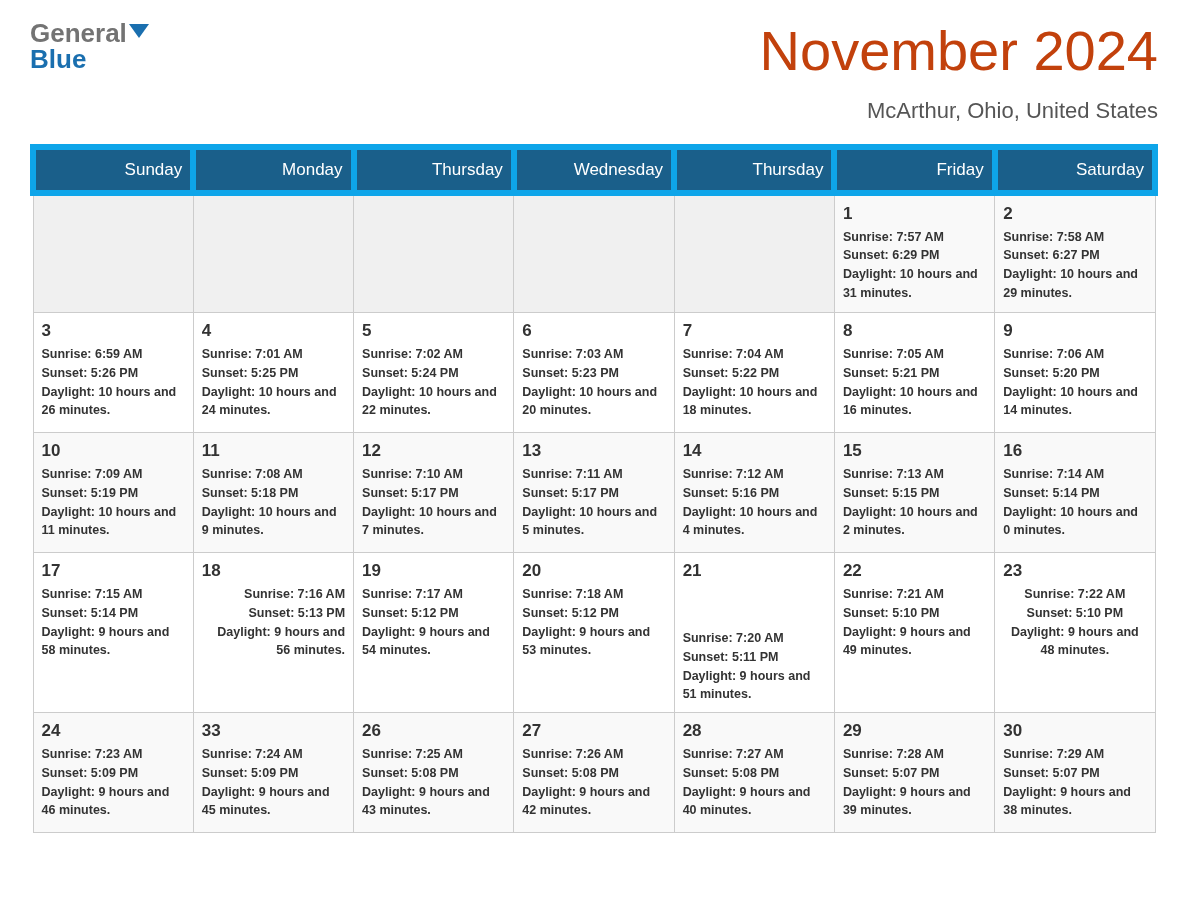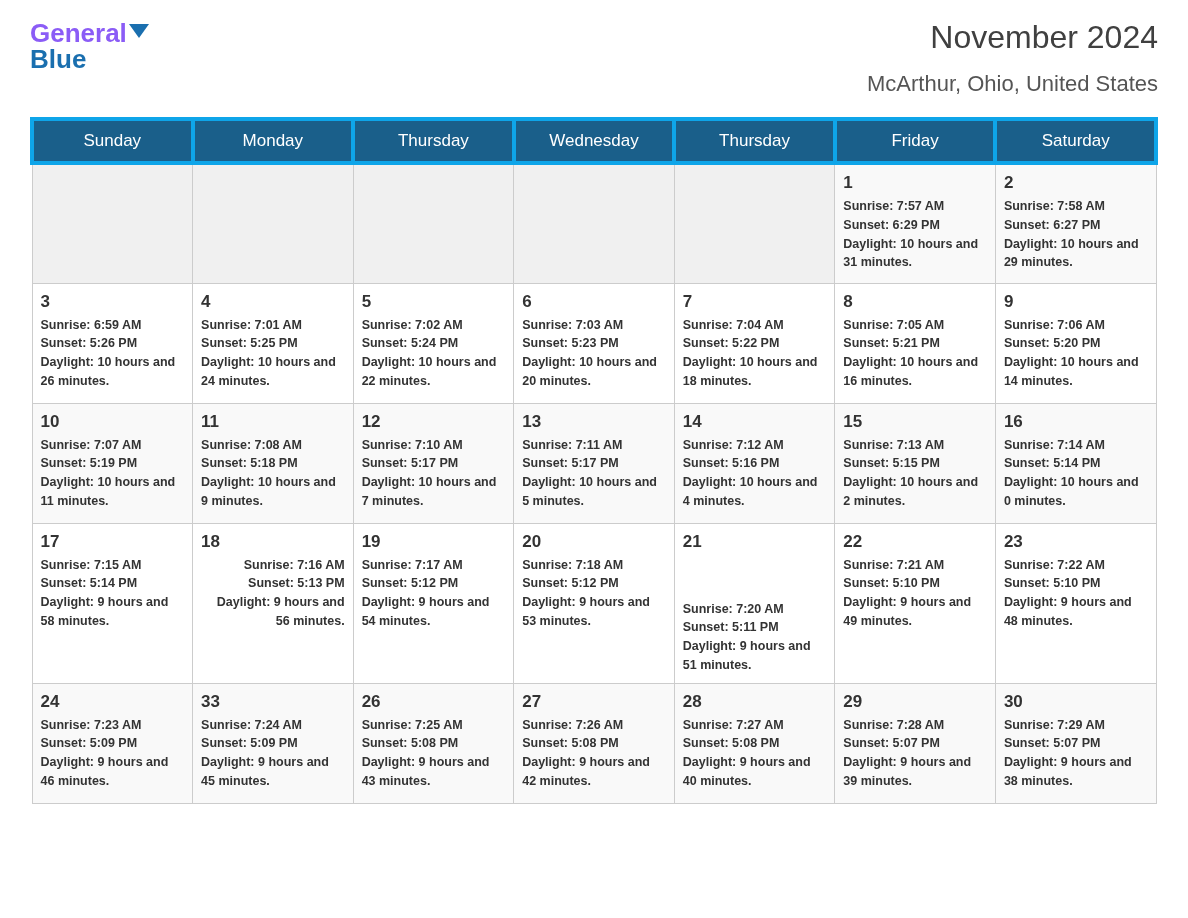--- a/index.html
+++ b/index.html
@@ -18,21 +18,21 @@
       margin-bottom: 20px;
     }
     .logo {
       display: flex;
       flex-direction: column;
       align-items: flex-start;
     }
     .logo-text-general {
       font-size: 26px;
       font-weight: bold;
-      color: #8b5cf6;
+      color: #737373;
       line-height: 1;
     }
     .logo-text-blue {
       font-size: 26px;
       font-weight: bold;
       color: #1a6faf;
       line-height: 1;
     }
     .logo-icon {
       display: inline-block;
@@ -47,44 +47,44 @@
       top: -2px;
     }
     .logo-row {
       display: flex;
       align-items: center;
     }
     .title-section {
       text-align: right;
     }
     .calendar-title {
-      font-size: 32px;
+      font-size: 56px;
       font-weight: normal;
-      color: #404040;
+      color: #c2410c;
       line-height: 1.1;
       margin-left: 24px;
     }
     .calendar-subtitle {
       font-size: 22px;
       color: #555;
       margin-top: 16px;
     }
     table {
       width: 100%;
       border-collapse: collapse;
       table-layout: fixed;
     }
     thead tr th {
       background-color: #1a5f8a;
       color: #fff;
       font-size: 17px;
       font-weight: normal;
       padding: 10px 8px;
-      text-align: center;
-      border: 4px solid #0ea5e9;
+      text-align: right;
+      border: 6px solid #0ea5e9;
     }
     tbody tr td {
       vertical-align: top;
       padding: 8px;
       border: 1px solid #ccc;
       font-size: 13px;
       color: #333;
       min-height: 100px;
       height: 120px;
     }
@@ -202,21 +202,21 @@
         <td>
           <span class="day-number">9</span>
           <div class="day-info" style="white-space: pre-line;">Sunrise: 7:06 AM
 Sunset: 5:20 PM
 Daylight: 10 hours and 14 minutes.</div>
         </td>
       </tr>
       <tr>
         <td>
           <span class="day-number">10</span>
-          <div class="day-info" style="white-space: pre-line;">Sunrise: 7:07 AM
+          <div class="day-info" style="white-space: pre-line;">Sunrise: 7:09 AM
 Sunset: 5:19 PM
 Daylight: 10 hours and 11 minutes.</div>
         </td>
         <td>
           <span class="day-number">11</span>
           <div class="day-info" style="white-space: pre-line;">Sunrise: 7:08 AM
 Sunset: 5:18 PM
 Daylight: 10 hours and 9 minutes.</div>
         </td>
         <td>
@@ -282,21 +282,21 @@
 Daylight: 9 hours and 51 minutes.</div>
         </td>
         <td>
           <span class="day-number">22</span>
           <div class="day-info" style="white-space: pre-line;">Sunrise: 7:21 AM
 Sunset: 5:10 PM
 Daylight: 9 hours and 49 minutes.</div>
         </td>
         <td>
           <span class="day-number">23</span>
-          <div class="day-info" style="white-space: pre-line;">Sunrise: 7:22 AM
+          <div class="day-info" style="white-space: pre-line; text-align: center;">Sunrise: 7:22 AM
 Sunset: 5:10 PM
 Daylight: 9 hours and 48 minutes.</div>
         </td>
       </tr>
       <tr>
         <td>
           <span class="day-number">24</span>
           <div class="day-info" style="white-space: pre-line;">Sunrise: 7:23 AM
 Sunset: 5:09 PM
 Daylight: 9 hours and 46 minutes.</div>

